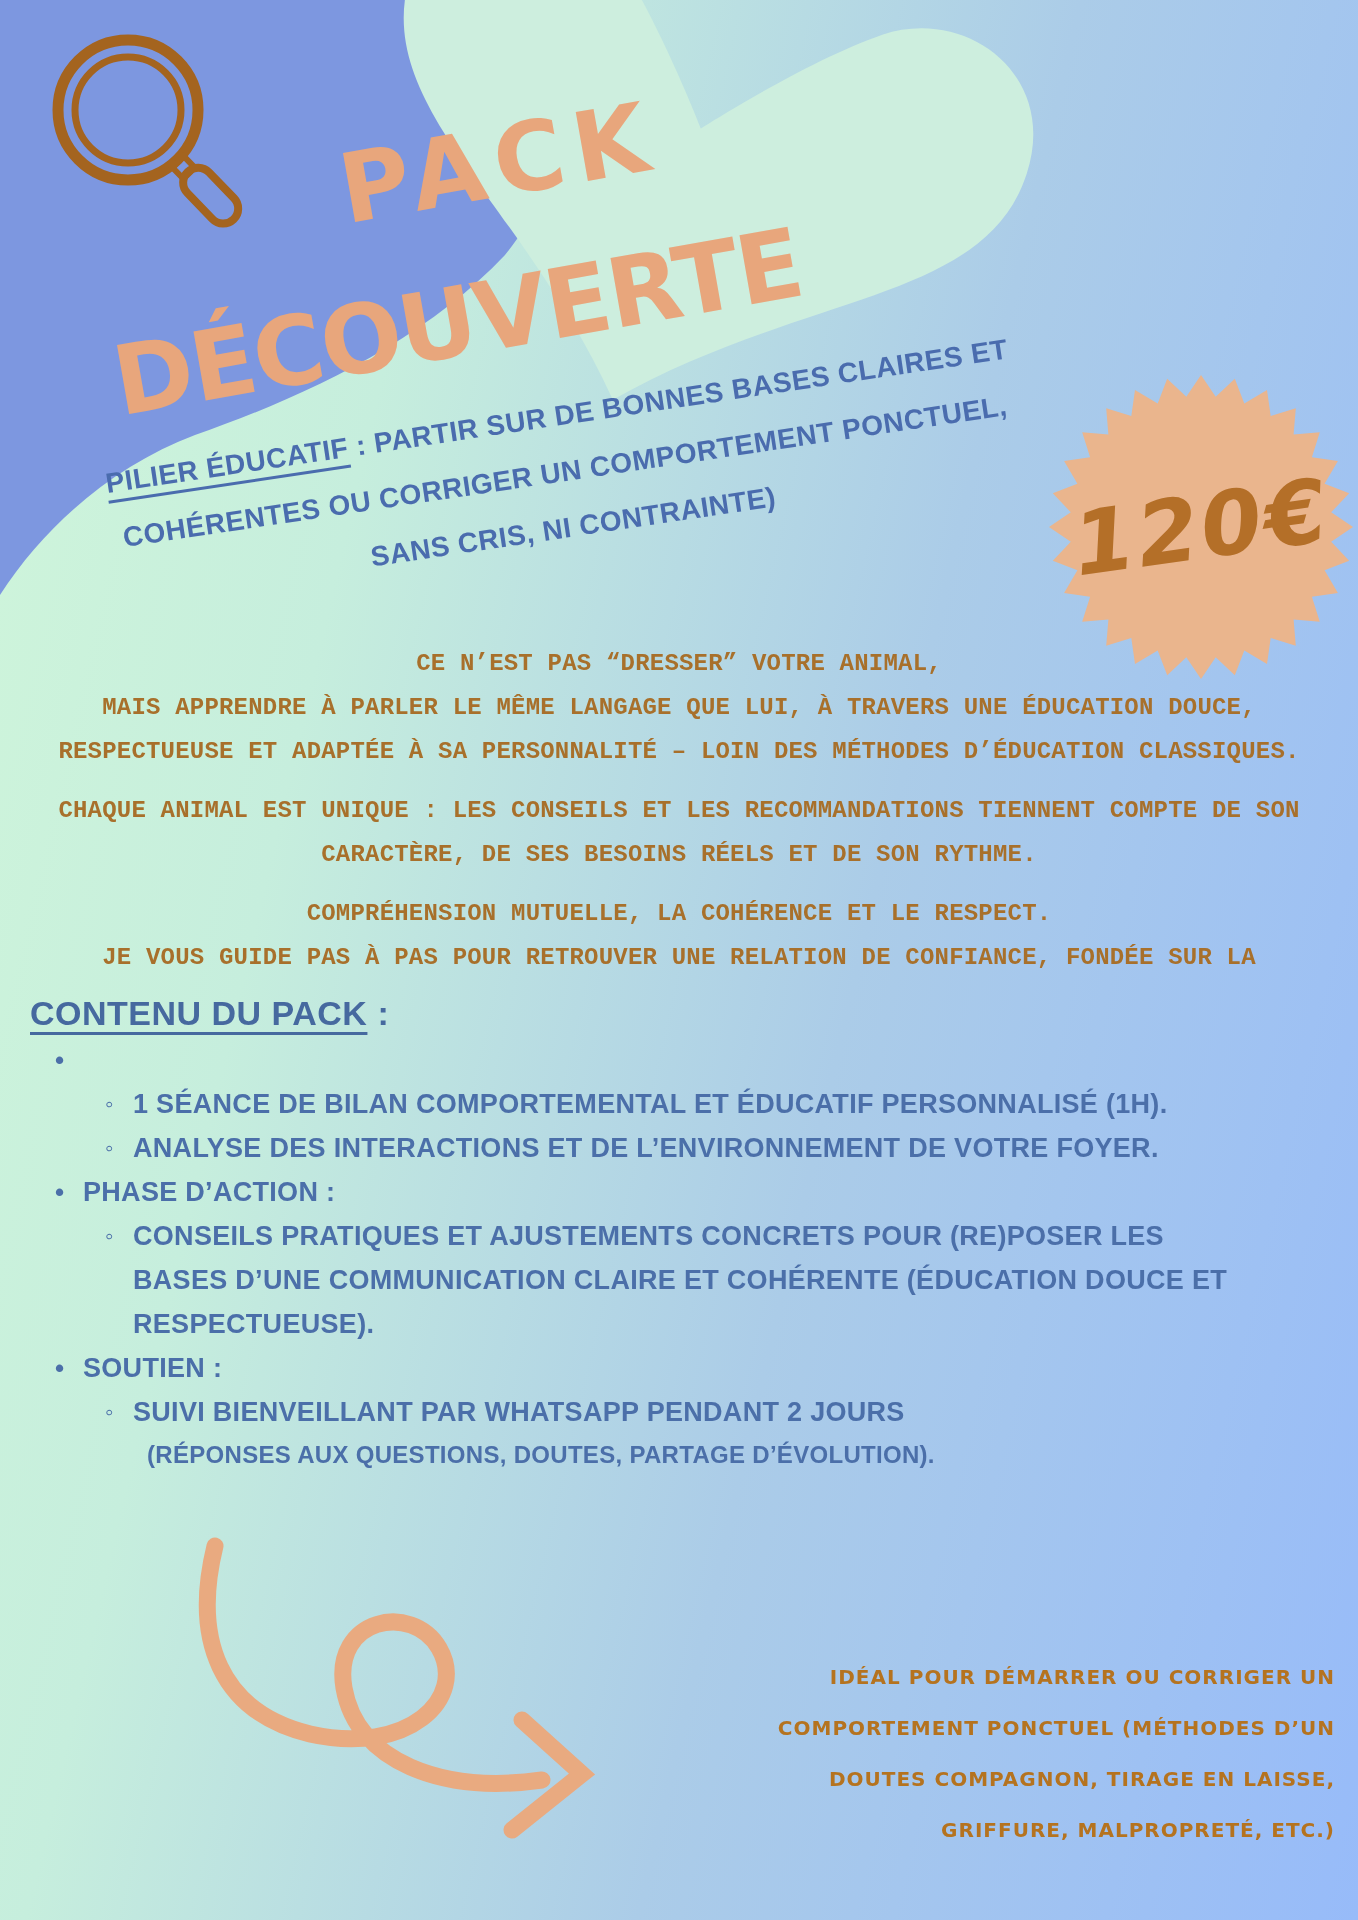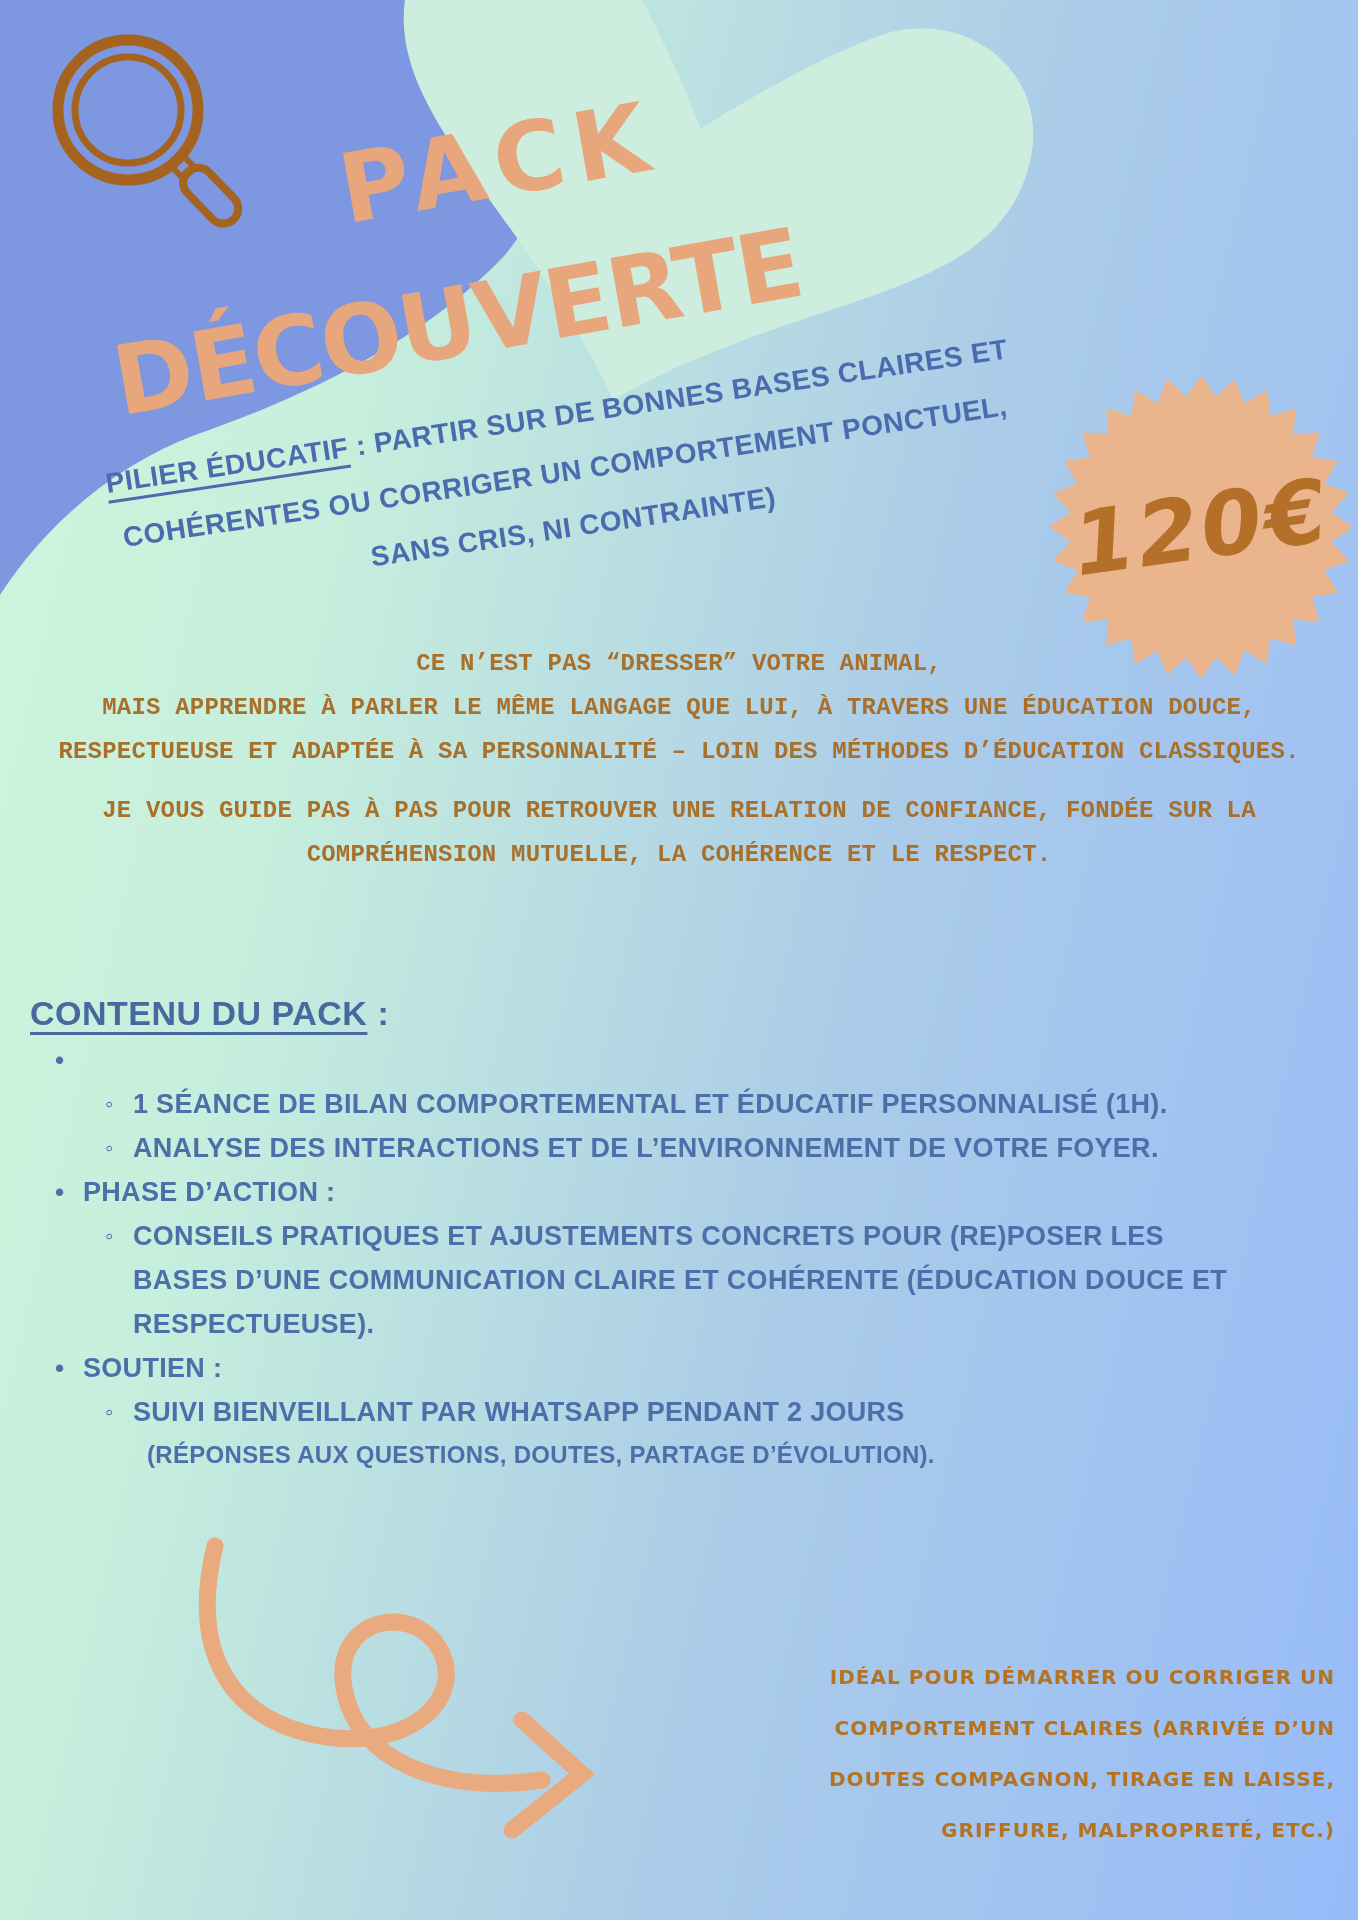--- a/index.html
+++ b/index.html
@@ -126,22 +126,26 @@
   </svg>
   <div class="abs badge-text">120€</div>
 
   <div class="abs intro">
     <div class="para">
       <div class="pline">CE N’EST PAS “DRESSER” VOTRE ANIMAL,</div>
       <div class="pline">MAIS APPRENDRE À PARLER LE MÊME LANGAGE QUE LUI, À TRAVERS UNE ÉDUCATION DOUCE,</div>
       <div class="pline">RESPECTUEUSE ET ADAPTÉE À SA PERSONNALITÉ – LOIN DES MÉTHODES D’ÉDUCATION CLASSIQUES.</div>
     </div>
     <div class="para">
+      <div class="pline">CHAQUE ANIMAL EST UNIQUE : LES CONSEILS ET LES RECOMMANDATIONS TIENNENT COMPTE DE SON</div>
+      <div class="pline">CARACTÈRE, DE SES BESOINS RÉELS ET DE SON RYTHME.</div>
+    </div>
+    <div class="para">
+      <div class="pline">COMPRÉHENSION MUTUELLE, LA COHÉRENCE ET LE RESPECT.</div>
       <div class="pline">JE VOUS GUIDE PAS À PAS POUR RETROUVER UNE RELATION DE CONFIANCE, FONDÉE SUR LA</div>
-      <div class="pline">COMPRÉHENSION MUTUELLE, LA COHÉRENCE ET LE RESPECT.</div>
     </div>
   </div>
 
   <div class="abs contents-heading"><span class="u">CONTENU DU PACK</span><span> :</span></div>
 
   <div class="abs list">
     <div class="li lv1">
       <span class="bullet">•</span>
     </div>
     <div class="li lv2">
@@ -177,18 +181,18 @@
 
   <svg class="abs arrow" width="560" height="340" viewBox="0 0 560 340">
     <g stroke="#e9aa80" stroke-width="17" fill="none" stroke-linecap="round">
       <path d="M 65 26 C 42 120, 70 192, 160 214 C 258 236, 318 178, 289 128 C 262 82, 182 98, 194 168 C 207 242, 292 274, 392 260"></path>
       <path d="M 372 200 L 432 254 L 362 310"></path>
     </g>
   </svg>
 
   <div class="abs footnote">
     <div>IDÉAL POUR DÉMARRER OU CORRIGER UN</div>
-    <div>COMPORTEMENT CLAIRES (ARRIVÉE D’UN</div>
+    <div>COMPORTEMENT PONCTUEL (MÉTHODES D’UN</div>
     <div>DOUTES COMPAGNON, TIRAGE EN LAISSE,</div>
     <div>GRIFFURE, MALPROPRETÉ, ETC.)</div>
   </div>
 
 </div>
 
 </body></html>

